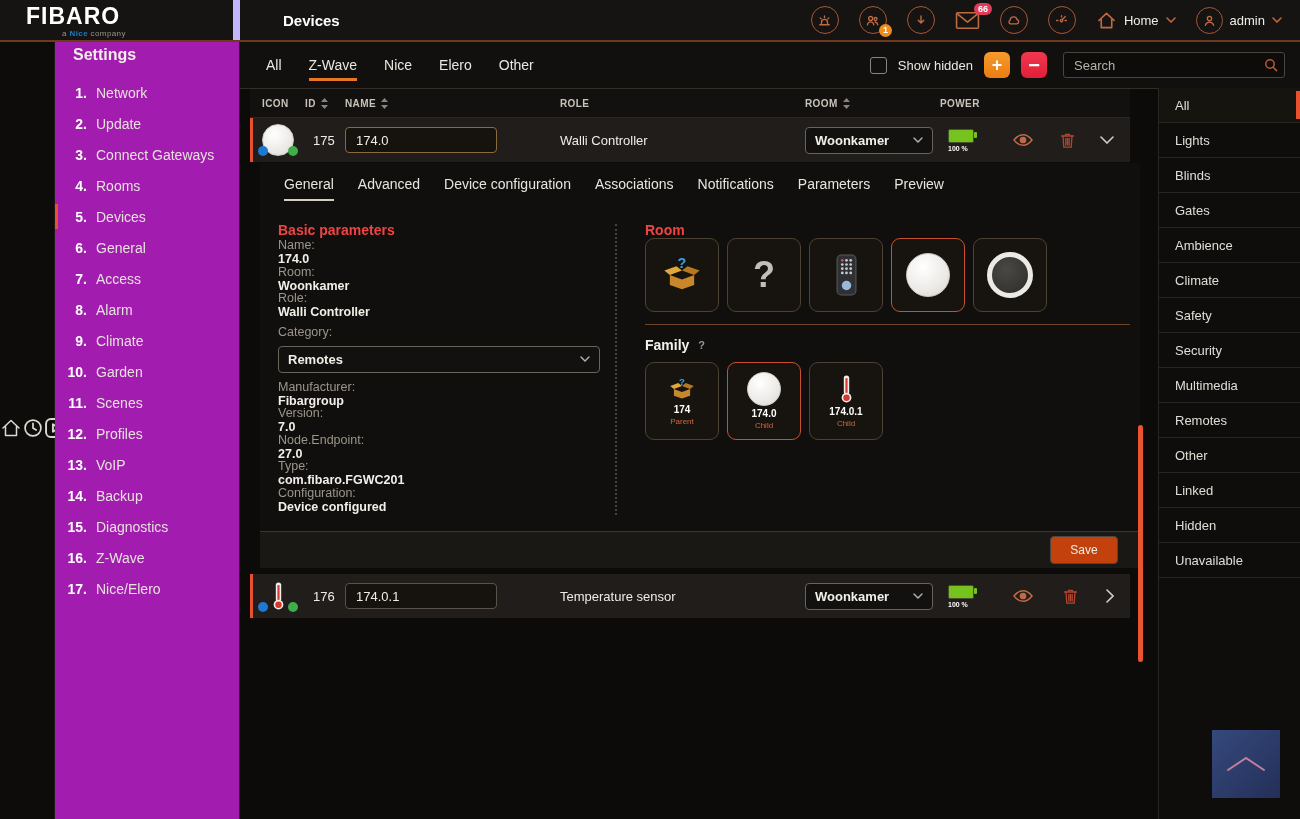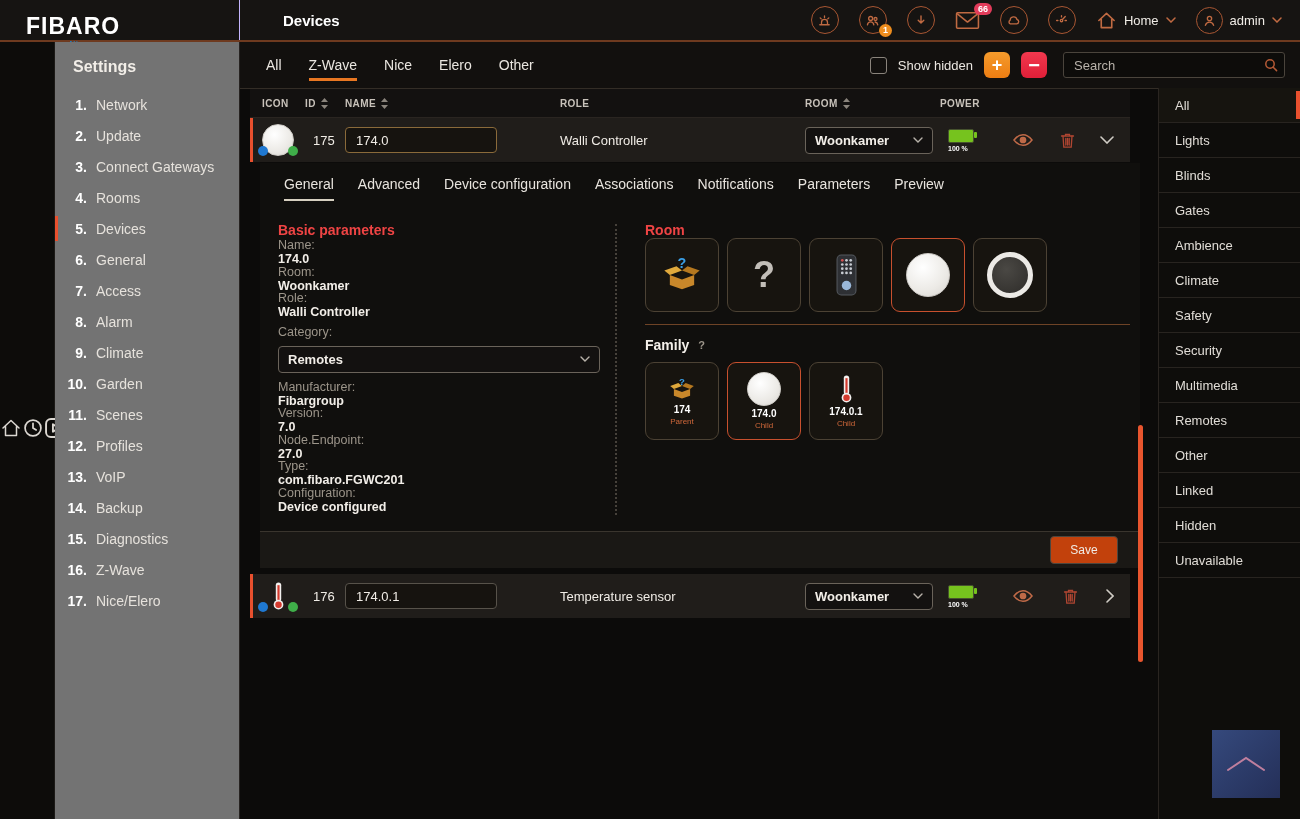--- a/index.html
+++ b/index.html
@@ -3,21 +3,21 @@
 <meta charset="utf-8">
 <style>
   html,body{margin:0;padding:0;background:#000;}
   #app{position:relative;width:1300px;height:819px;background:#0b0a09;color:#e8e4de;
        font-family:"Liberation Sans",sans-serif;overflow:hidden;}
   svg{display:block}
 
   
   .topbar{position:absolute;top:0;left:0;right:0;height:42px;background:#161412;
           border-bottom:2px solid #6e3a1f;display:flex;align-items:center;box-sizing:border-box;}
-  .logo-area{width:240px;height:100%;box-sizing:border-box;padding:15px 0 0 26px;border-right:1px solid #c4b5fd;}
+  .logo-area{width:240px;height:100%;box-sizing:border-box;padding:5px 0 0 26px;border-right:7px solid #c4b5fd;}
   .logo{font-size:23px;font-weight:bold;color:#fff;letter-spacing:1px;line-height:1;}
   .logo-sub{font-size:8px;color:#9a948c;margin-top:1px;padding-left:36px;letter-spacing:.4px;}
   .logo-sub .brand{color:#1a7dc4;font-weight:bold;}
   .page-title{font-size:15px;font-weight:bold;color:#fff;margin-left:43px;}
   .topbar-icons{margin-left:auto;display:flex;align-items:center;gap:20px;padding-right:18px;}
   .circle-icon{position:relative;width:26px;height:26px;border:1px solid #a85632;border-radius:50%;
                display:flex;align-items:center;justify-content:center;color:#c06a42;cursor:pointer;}
   .badge{position:absolute;background:#e23b5a;color:#fff;font-size:9px;font-weight:bold;
          border-radius:8px;padding:1px 4px;line-height:1.2;}
   .badge.b-users{background:#ee8d1e;bottom:-4px;right:-6px;}
@@ -29,22 +29,22 @@
   
   .left-rail{position:absolute;top:42px;left:0;width:55px;bottom:0;background:#0d0c0a;
              display:flex;flex-direction:row;align-items:center;padding:24px 0 8px;
              box-sizing:border-box;border-right:1px solid #1c1a17;}
   .rail-icon{color:#dcd8d2;margin-bottom:21px;cursor:pointer;}
   .rail-icon.active{color:#e8622d;}
   .rail-spacer{flex:1;}
   .rail-version{font-size:10px;font-weight:bold;color:#d89a68;margin-top:12px;}
 
   
-  .settings{position:absolute;top:42px;left:55px;width:185px;bottom:0;background:#737373;
-            border-right:1px solid #262220;box-sizing:border-box;padding-top:16px;}
+  .settings{position:absolute;top:42px;left:55px;width:185px;bottom:0;background:#a21caf;
+            border-right:1px solid #262220;box-sizing:border-box;padding-top:4px;}
   .settings-title{font-size:16px;font-weight:bold;color:#f2eee8;padding-left:18px;margin-bottom:13px;}
   .settings-item{position:relative;display:flex;align-items:center;height:31px;font-size:14px;cursor:pointer;}
   .settings-item .num{width:32px;text-align:right;font-weight:bold;color:#fff;margin-right:9px;}
   .settings-item .lbl{color:#e6e2dc;}
   .settings-item.active::before{content:"";position:absolute;left:0;top:3px;bottom:3px;width:3px;background:#e8502e;}
 
   
   .toolbar{position:absolute;top:42px;left:240px;right:0;height:47px;background:#12100e;
            border-bottom:1px solid #332d26;display:flex;align-items:center;box-sizing:border-box;
            padding:0 15px 0 26px;}

